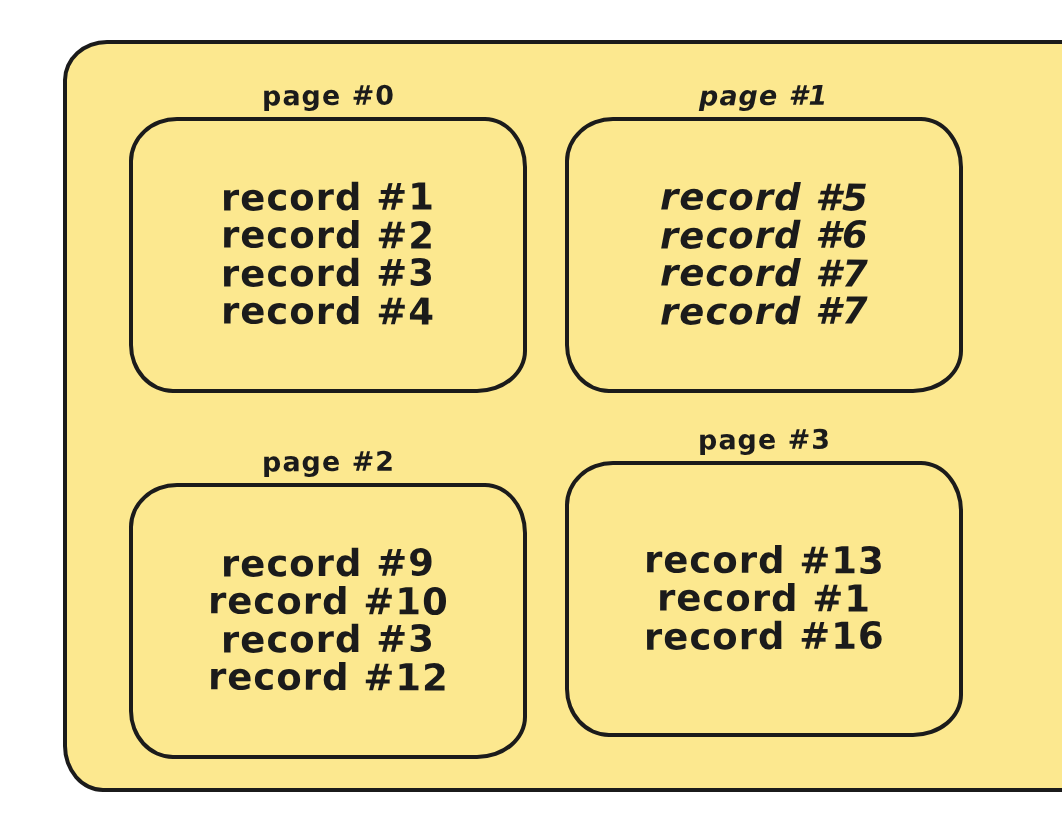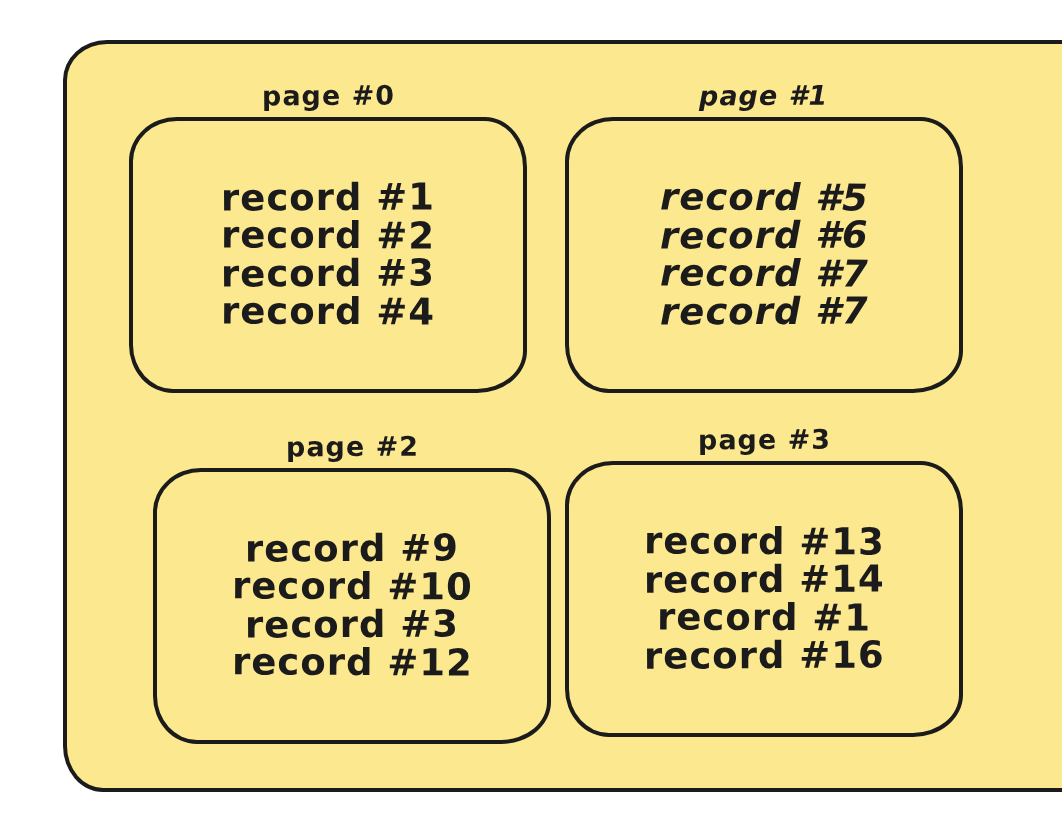--- a/index.html
+++ b/index.html
@@ -29,21 +29,21 @@
     border-radius: 44px 38px 46px 40px / 40px 44px 38px 46px;
   }
   .page-group {
     position: absolute;
     display: flex;
     flex-direction: column;
     align-items: center;
   }
   .pg-0 { left:  62px; top:  36px; width: 398px; }
   .pg-1 { left: 498px; top:  36px; width: 398px; font-style: italic; }
-  .pg-2 { left:  62px; top: 387px; width: 398px; margin-left: 24px; }
+  .pg-2 { left:  62px; top: 402px; width: 398px; }
   .pg-3 { left: 498px; top: 380px; width: 398px; }
   .page-title {
     font-size: 27px;
     font-weight: bold;
     color: #1b1b1b;
     letter-spacing: 1px;
     margin-bottom: 6px;
     transform: rotate(-0.4deg);
   }
   .page-box {
@@ -102,20 +102,19 @@
         <div class="record-line r-tilt-b">record #10</div>
         <div class="record-line r-tilt-a">record #3</div>
         <div class="record-line r-tilt-b">record #12</div>
       </div>
     </div>
 
     <div class="page-group pg-3">
       <div class="page-title">page #3</div>
       <div class="page-box">
         <div class="record-line r-tilt-b">record #13</div>
-        <div class="record-line r-tilt-a">record #14</div>
         <div class="record-line r-tilt-b">record #1</div>
         <div class="record-line r-tilt-a">record #16</div>
       </div>
     </div>
 
   </div>
 </div>
 
 </body></html>

